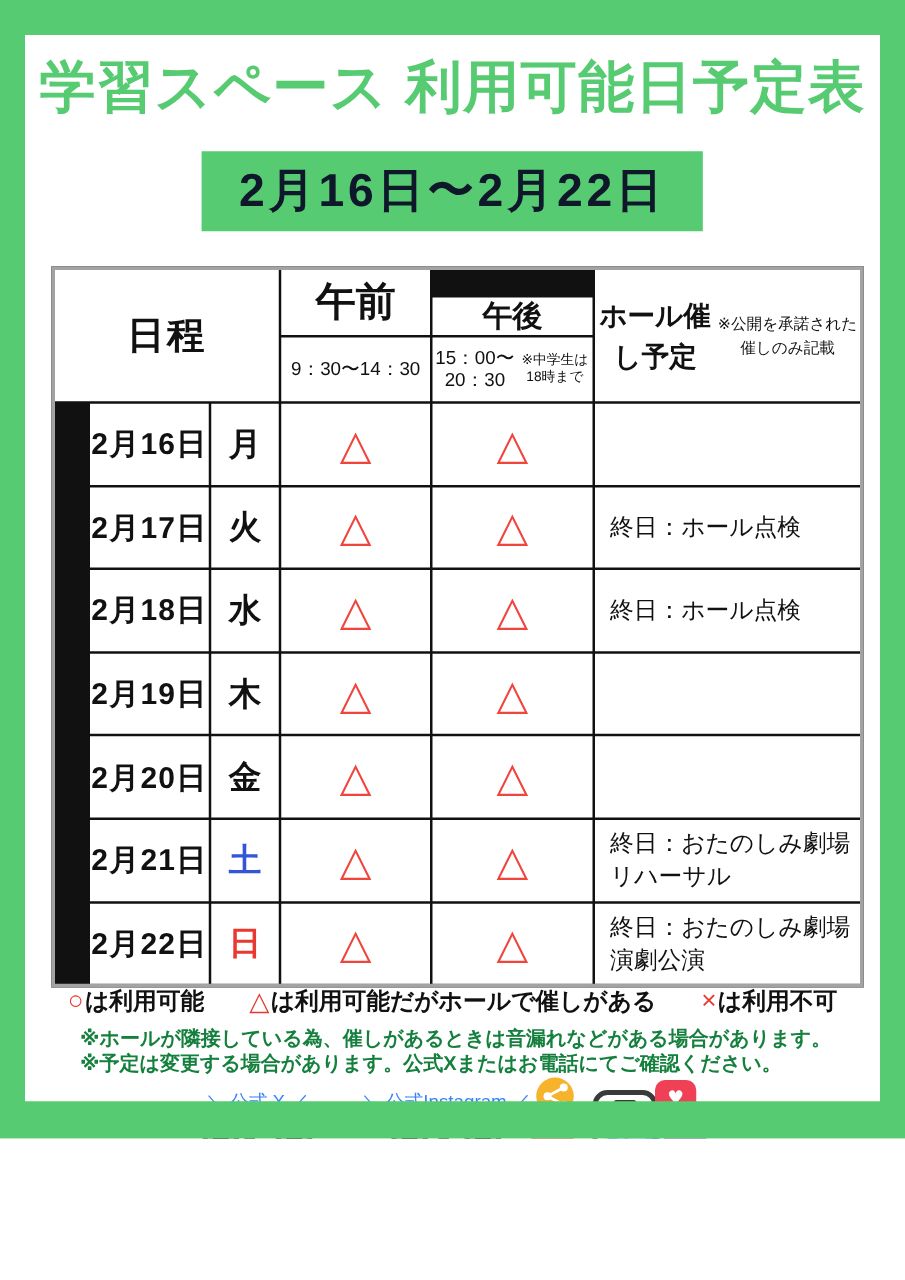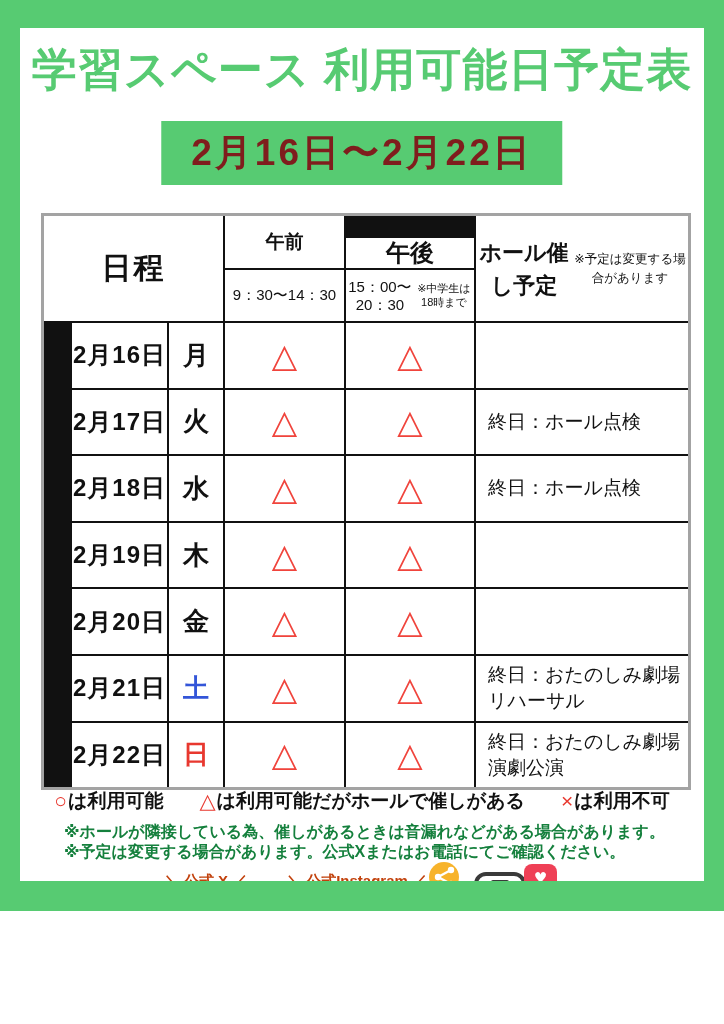--- a/index.html
+++ b/index.html
@@ -11,32 +11,32 @@
     position:absolute;inset:0;border-style:solid;border-color:#57cb72;
     border-width:28px 20px 30px 20px;pointer-events:none;z-index:9;
   }
   .title{
     position:absolute;top:40px;left:24px;right:24px;text-align:center;
     font-size:45px;font-weight:bold;color:#57cb72;letter-spacing:1px;white-space:nowrap;
   }
   .banner{
     position:absolute;top:121px;left:50%;transform:translateX(-50%);
     height:64px;padding:0 30px;background:#57cb72;display:flex;align-items:center;justify-content:center;
-    color:#7f1d1d;font-size:37px;font-weight:bold;letter-spacing:3px;white-space:nowrap;
+    color:#0f172a;font-size:37px;font-weight:bold;letter-spacing:3px;white-space:nowrap;
   }
   .schedule-table{
     position:absolute;left:41px;top:213px;
     display:grid;
     grid-template-columns:123px 54px 119px 128px 212px;
     grid-template-rows:52px 51px repeat(7,64.6px);
     gap:2px;background:#111;border:3px solid #a3a3a3;
   }
   .cell{background:#fff;display:flex;align-items:center;justify-content:center;text-align:center;}
   .c-schedule{grid-area:1/1/3/3;font-size:30px;font-weight:bold;letter-spacing:2px;}
-  .c-am-label{grid-area:1/3/2/4;font-size:19px;font-weight:600;}
+  .c-am-label{grid-area:1/3/2/4;font-size:32px;font-weight:600;}
   .c-pm-label{grid-area:1/4/2/5;font-size:24px;font-weight:600;margin-top:22px;}
   .c-am-hours{grid-area:2/3/3/4;font-size:15px;}
   .c-pm-hours{grid-area:2/4/3/5;flex-direction:row;line-height:1.2;}
   .c-pm-hours .hours{font-size:15px;}
   .c-pm-hours .subnote{font-size:11px;}
   .c-hall{grid-area:1/5/3/6;flex-direction:row;line-height:1.5;}
   .c-hall .hall-title{font-size:22px;font-weight:600;}
   .c-hall .hall-note{font-size:12.5px;}
   .c-date{font-size:24px;font-weight:bold;letter-spacing:1px;margin-left:28px;}
   .c-day{font-size:26px;font-weight:600;}
@@ -51,21 +51,21 @@
   }
   .legend .sym{color:#e8382f;font-size:21px;font-weight:normal;margin-right:1px;}
   .legend-item{display:flex;align-items:center;}
   .notes{
     position:absolute;top:822px;left:64px;right:22px;
     font-size:16px;font-weight:600;line-height:1.28;color:#15803d;
   }
   .qr-group{position:absolute;text-align:center;}
   .qr-group-x{left:138px;top:872px;width:136px;}
   .qr-group-ig{left:286px;top:872px;width:142px;}
-  .qr-label{font-size:15px;font-weight:700;color:#c2410c;white-space:nowrap;}
+  .qr-label{font-size:15px;font-weight:400;color:#3b82f6;white-space:nowrap;}
   .qr-box{width:88px;height:88px;margin:6px auto 0;}
   .illustration{position:absolute;left:424px;top:860px;width:182px;height:134px;}
   .illustration svg{display:block;}
 </style>
 </head>
 <body>
 
 <div class="page">
 
   <div class="title">学習スペース 利用可能日予定表</div>
@@ -74,21 +74,21 @@
     <span>2月16日〜2月22日</span>
   </div>
 
   <div class="schedule-table">
 
     <div class="cell c-schedule">日程</div>
     <div class="cell c-am-label">午前</div>
     <div class="cell c-pm-label">午後</div>
     <div class="cell c-hall">
       <div class="hall-title">ホール催し予定</div>
-      <div class="hall-note">※予定は変更する場合があります</div>
+      <div class="hall-note">※公開を承諾された催しのみ記載</div>
     </div>
     <div class="cell c-am-hours">9：30〜14：30</div>
     <div class="cell c-pm-hours">
       <div class="hours">15：00〜20：30</div>
       <div class="subnote">※中学生は18時まで</div>
     </div>
 
     <div class="cell c-date">2月16日</div>
     <div class="cell c-day">月</div>
     <div class="cell c-status">△</div>

